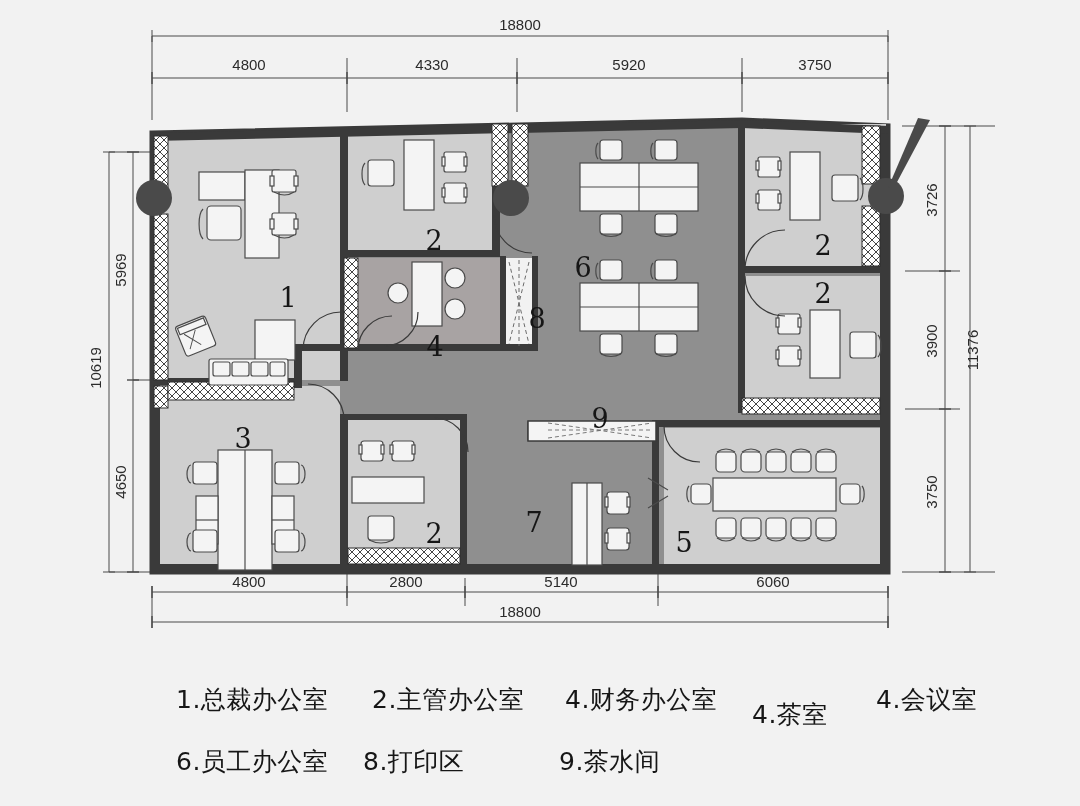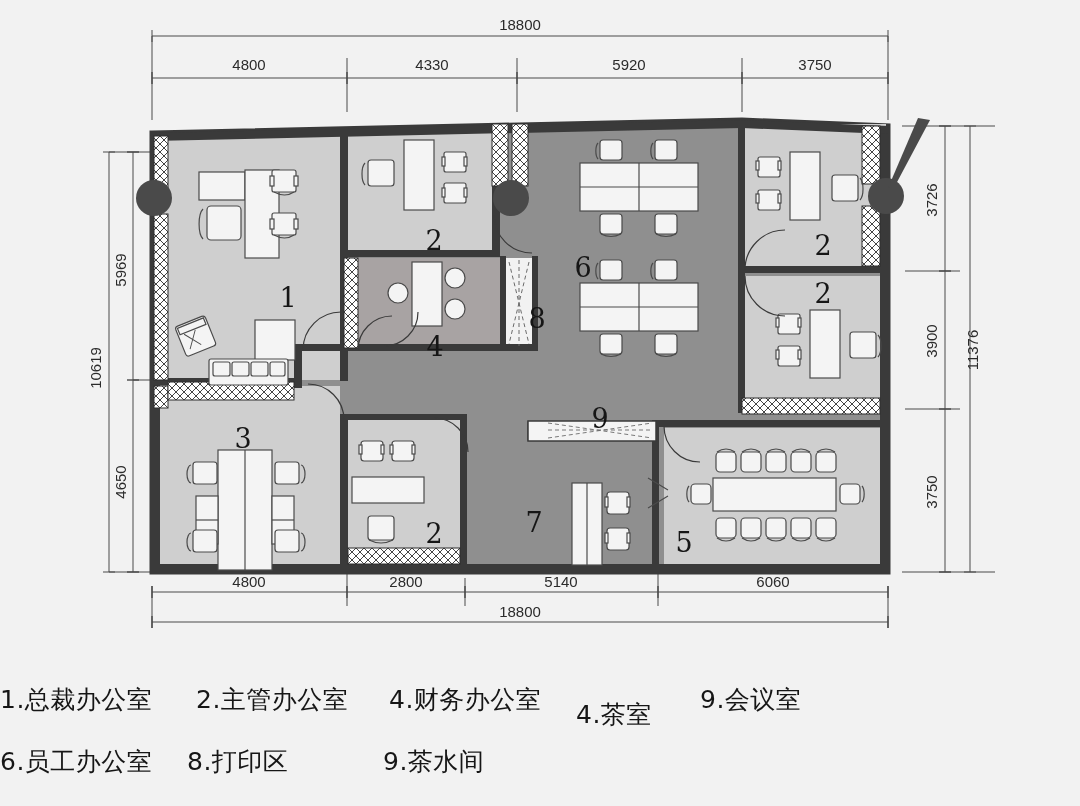--- a/index.html
+++ b/index.html
@@ -14,20 +14,21 @@
   svg.plan{position:absolute;left:0;top:0;width:1080px;height:806px;}
 
   .legend{
     position:absolute;left:0;top:668px;width:1080px;
     color:#161616;
   }
   .legend-row{
     display:flex;
     align-items:center;
     height:62px;
+    padding-left:176px;
     box-sizing:border-box;
   }
   .legend-item{
     font-size:25px;
     letter-spacing:0.5px;
     white-space:nowrap;
     font-family:"DejaVu Sans","Liberation Sans",sans-serif;
   }
   .r1 .legend-item:nth-child(1){width:196px;}
   .r1 .legend-item:nth-child(2){width:193px;}
@@ -501,21 +502,21 @@
       <text x="600" y="428">9</text>
     </g>
   </svg>
 
   <div class="legend">
     <div class="legend-row r1">
       <span class="legend-item">1.总裁办公室</span>
       <span class="legend-item">2.主管办公室</span>
       <span class="legend-item">4.财务办公室</span>
       <span class="legend-item">4.茶室</span>
-      <span class="legend-item">9.会议室</span>
+      <span class="legend-item">4.会议室</span>
     </div>
     <div class="legend-row r2">
       <span class="legend-item">6.员工办公室</span>
       <span class="legend-item">8.打印区</span>
       <span class="legend-item">9.茶水间</span>
     </div>
   </div>
 
 </div>
 

